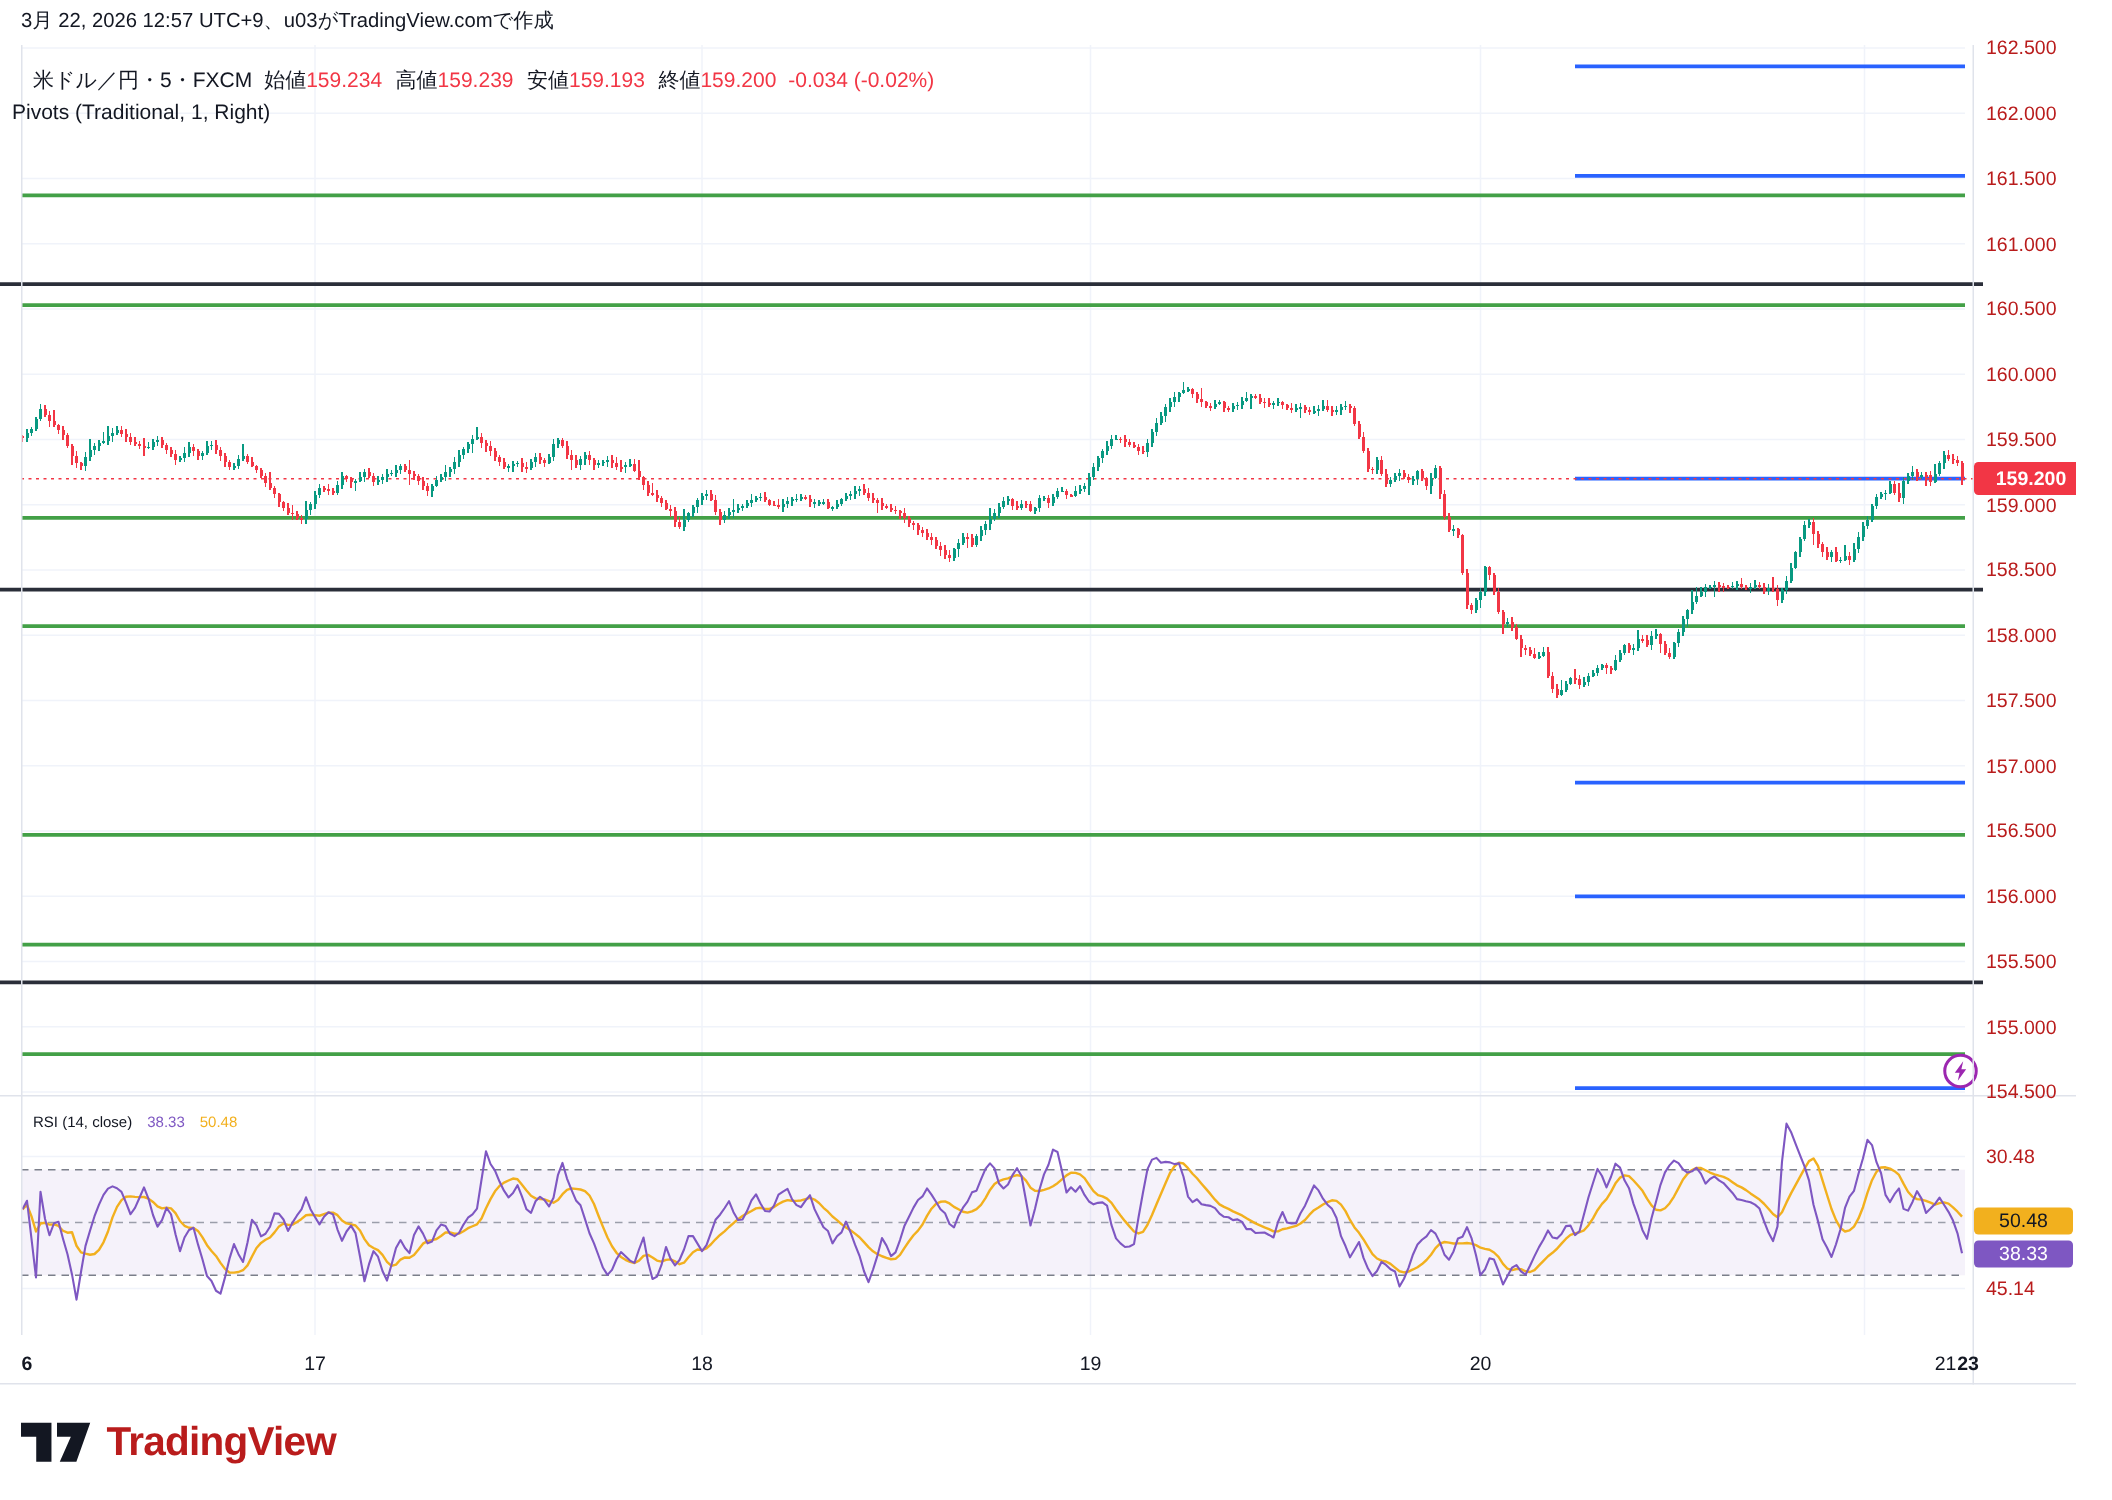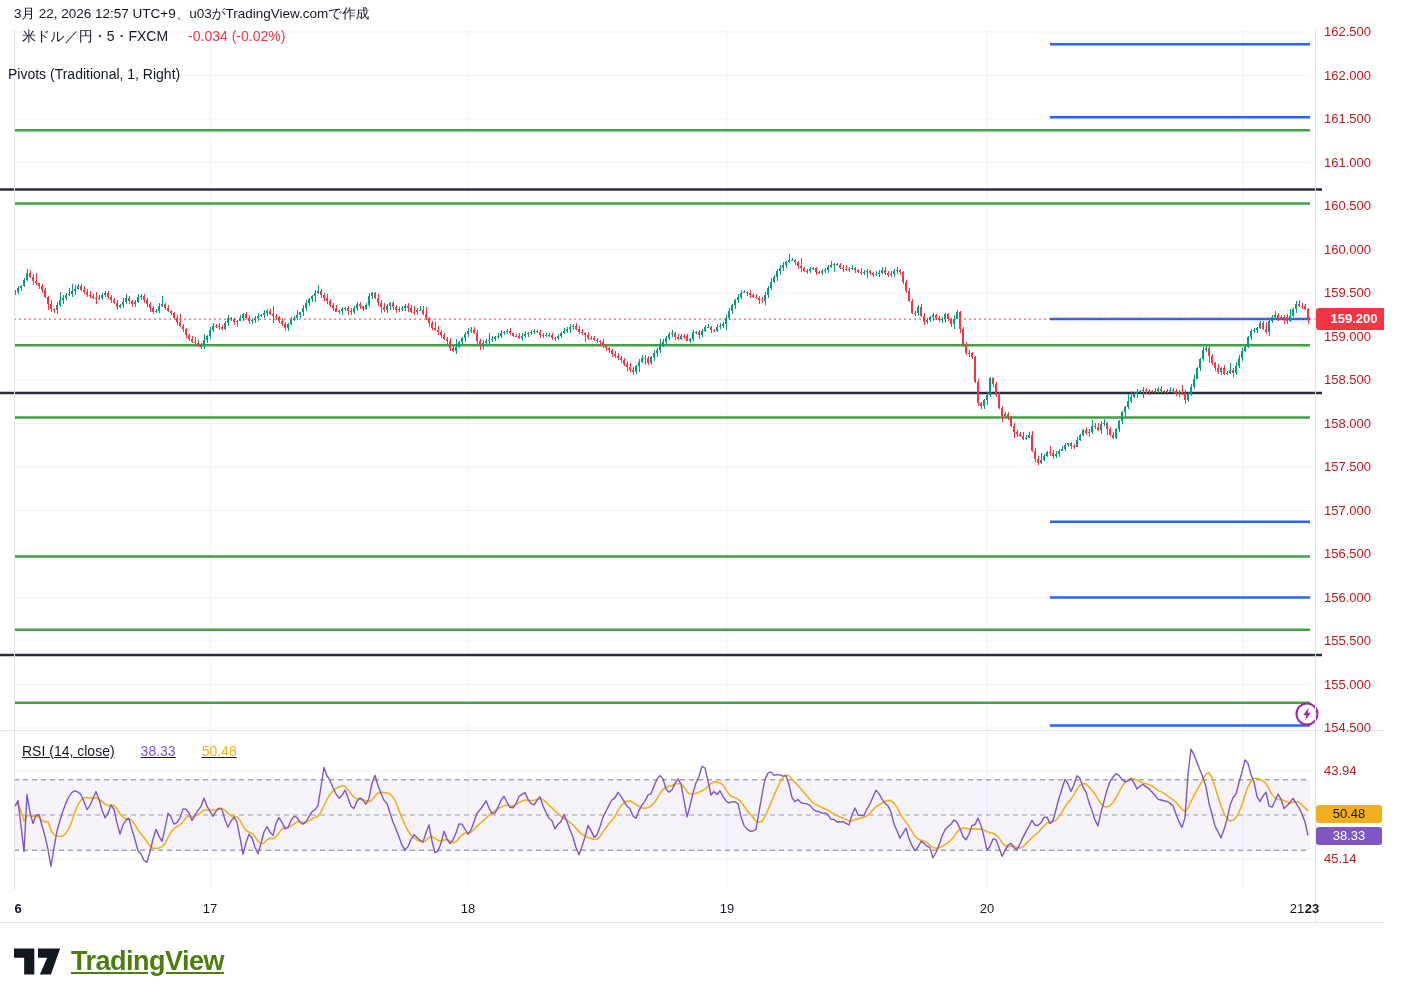--- a/index.html
+++ b/index.html
@@ -1,36 +1,36 @@
 <!DOCTYPE html>
 <html><head>
 <meta charset="utf-8">
 <style>
   html,body{margin:0;padding:0;background:#ffffff;}
   #app{position:relative;width:1384px;height:1000px;background:#ffffff;overflow:hidden;
        font-family:"Liberation Sans","DejaVu Sans",sans-serif;color:#131722;}
   .abs{position:absolute;}
   #attribution{left:14px;top:5px;font-size:13.5px;color:#131722;white-space:nowrap;}
-  #legend1{left:22px;top:28px;font-size:14px;white-space:nowrap;display:flex;gap:20px;align-items:baseline;}
+  #legend1{left:22px;top:45px;font-size:14px;white-space:nowrap;display:flex;gap:8px;align-items:baseline;}
   #legend1 .pair{white-space:nowrap;}
   #legend2{left:8px;top:66px;font-size:14px;white-space:nowrap;}
-  #rsi-legend{left:22px;top:743px;font-size:14px;white-space:nowrap;display:flex;gap:26px;text-decoration:underline;}
+  #rsi-legend{left:22px;top:743px;font-size:10px;white-space:nowrap;display:flex;gap:10px;}
   .val-red{color:#f23645;}
   #chart-svg{left:0;top:0;}
   .tick-label{position:absolute;left:8px;font-size:13px;color:#b91c1c;white-space:nowrap;}
   #price-axis{left:1316px;top:30px;width:92px;height:854px;}
   #time-axis{left:0;top:884px;width:1408px;height:40px;}
   .time-label{position:absolute;top:17px;font-size:13px;color:#131722;transform:translateX(-50%);white-space:nowrap;}
   .time-label.bold{font-weight:700;}
   .badge{position:absolute;font-size:13px;border-radius:3px;text-align:center;white-space:nowrap;}
   #price-badge{left:1316px;width:76px;height:22px;line-height:22px;background:#f23645;color:#ffffff;font-weight:700;}
   #ma-badge{left:1316px;width:66px;height:18px;line-height:18px;background:#f2b01e;color:#131722;}
   #rsi-badge{left:1316px;width:66px;height:18px;line-height:18px;background:#7e57c2;color:#ffffff;}
   #logo{left:14px;top:946px;display:flex;align-items:center;gap:9px;}
-  #logo-text{font-size:27px;font-weight:700;color:#4d7c0f;letter-spacing:-0.5px;text-decoration:underline;}
+  #logo-text{font-size:27px;font-weight:700;color:#b91c1c;letter-spacing:-0.5px;}
   .border-line{position:absolute;background:#e0e3eb;}
 </style>
 </head>
 <body>
 
 <div id="app">
 
   <div id="attribution" class="abs">3月 22, 2026 12:57 UTC+9、u03がTradingView.comで作成</div>
 
   <svg id="chart-svg" class="abs" width="1408" height="1000">
@@ -968,20 +968,26 @@
       </g>
   </svg>
 
   <div class="border-line" style="left:14px;top:30px;width:1px;height:860px;"></div>
   <div class="border-line" style="left:1315px;top:30px;width:1px;height:893px;"></div>
   <div class="border-line" style="left:0;top:730px;width:1408px;height:1px;"></div>
   <div class="border-line" style="left:0;top:922px;width:1408px;height:1px;"></div>
 
   <div id="legend1" class="abs">
     <span>米ドル／円・5・FXCM</span>
+    <span id="ohlc-items" style="display:flex;gap:9px;">
+        <span class="pair"><span>始値</span><span class="val-red">159.234</span></span>
+        <span class="pair"><span>高値</span><span class="val-red">159.239</span></span>
+        <span class="pair"><span>安値</span><span class="val-red">159.193</span></span>
+        <span class="pair"><span>終値</span><span class="val-red">159.200</span></span>
+      </span>
     <span class="val-red">-0.034 (-0.02%)</span>
   </div>
   <div id="legend2" class="abs">Pivots (Traditional, 1, Right)</div>
 
   <div id="rsi-legend" class="abs">
     <span>RSI (14, close)</span>
     <span style="color:#7e57c2;">38.33</span>
     <span style="color:#f2b01e;">50.48</span>
   </div>
 
@@ -996,21 +1002,21 @@
       <div class="tick-label" style="top: 298.5px;">159.000</div>
       <div class="tick-label" style="top: 342px;">158.500</div>
       <div class="tick-label" style="top: 385.5px;">158.000</div>
       <div class="tick-label" style="top: 429px;">157.500</div>
       <div class="tick-label" style="top: 472.5px;">157.000</div>
       <div class="tick-label" style="top: 516px;">156.500</div>
       <div class="tick-label" style="top: 559.5px;">156.000</div>
       <div class="tick-label" style="top: 603px;">155.500</div>
       <div class="tick-label" style="top: 646.5px;">155.000</div>
       <div class="tick-label" style="top: 690px;">154.500</div>
-      <div class="tick-label" style="top: 733px;">43.94</div>
+      <div class="tick-label" style="top: 733px;">30.48</div>
       <div class="tick-label" style="top: 821px;">45.14</div>
     </div>
   <div id="time-axis" class="abs">
       <div class="time-label bold" style="left: 18px;">6</div>
       <div class="time-label" style="left: 210px;">17</div>
       <div class="time-label" style="left: 468px;">18</div>
       <div class="time-label" style="left: 727px;">19</div>
       <div class="time-label" style="left: 987px;">20</div>
       <div class="time-label" style="left: 1297px;">21</div>
       <div class="time-label bold" style="left: 1312px;">23</div>

